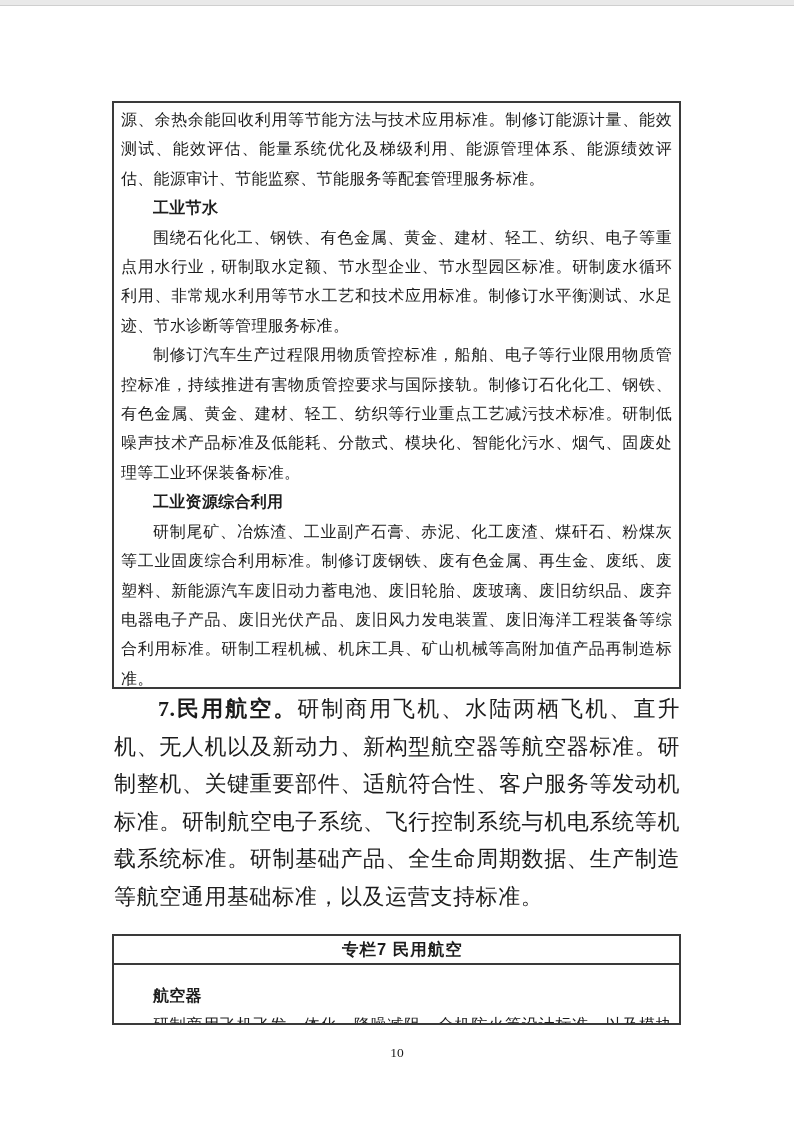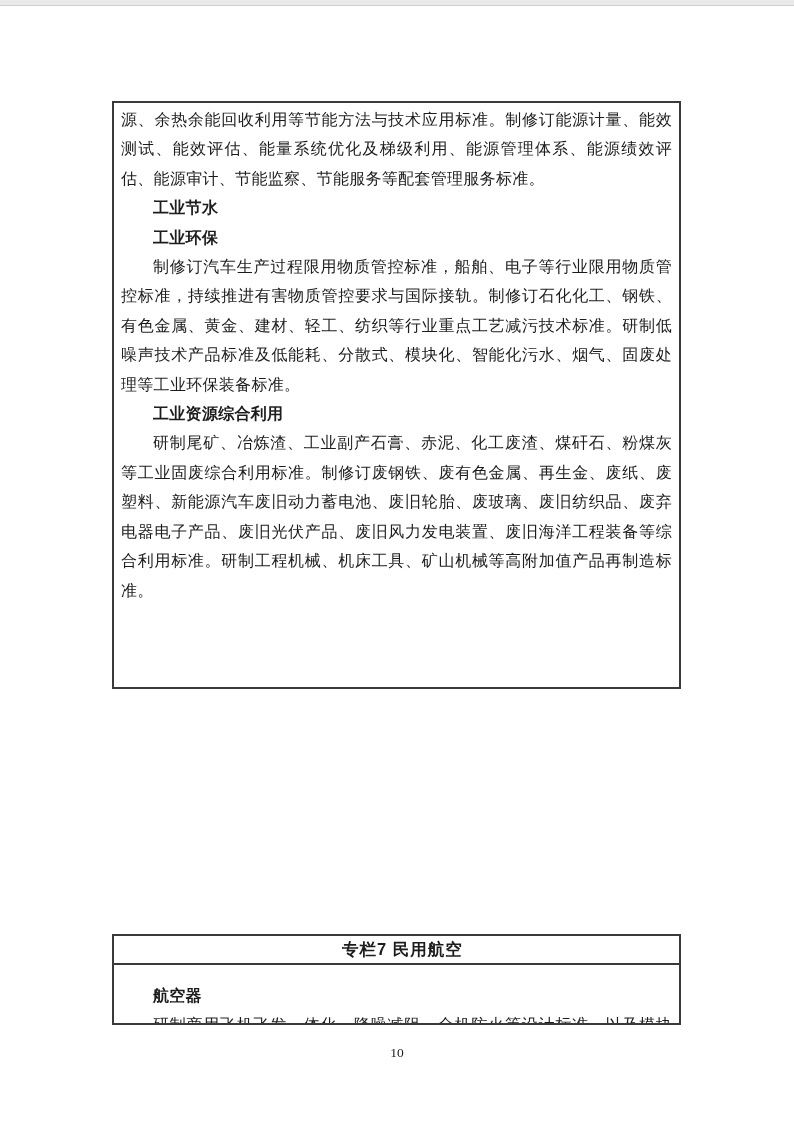--- a/index.html
+++ b/index.html
@@ -93,28 +93,31 @@
 </style>
 </head>
 <body>
 
 <div class="page">
 
   <section class="panel panel-box1">
     <p>源、余热余能回收利用等节能方法与技术应用标准。制修订能源计量、能效测试、能效评估、能量系统优化及梯级利用、能源管理体系、能源绩效评估、能源审计、节能监察、节能服务等配套管理服务标准。</p>
 
     <p class="panel-heading">工业节水</p>
+    <p class="indent">围绕石化化工、钢铁、有色金属、黄金、建材、轻工、纺织、电子等重点用水行业，研制取水定额、节水型企业、节水型园区标准。研制废水循环利用、非常规水利用等节水工艺和技术应用标准。制修订水平衡测试、水足迹、节水诊断等管理服务标准。</p>
 
-    <p class="panel-heading">工业环保</p>
     <p class="indent">制修订汽车生产过程限用物质管控标准，船舶、电子等行业限用物质管控标准，持续推进有害物质管控要求与国际接轨。制修订石化化工、钢铁、有色金属、黄金、建材、轻工、纺织等行业重点工艺减污技术标准。研制低噪声技术产品标准及低能耗、分散式、模块化、智能化污水、烟气、固废处理等工业环保装备标准。</p>
 
     <p class="panel-heading">工业资源综合利用</p>
     <p class="indent">研制尾矿、冶炼渣、工业副产石膏、赤泥、化工废渣、煤矸石、粉煤灰等工业固废综合利用标准。制修订废钢铁、废有色金属、再生金、废纸、废塑料、新能源汽车废旧动力蓄电池、废旧轮胎、废玻璃、废旧纺织品、废弃电器电子产品、废旧光伏产品、废旧风力发电装置、废旧海洋工程装备等综合利用标准。研制工程机械、机床工具、矿山机械等高附加值产品再制造标准。</p>
   </section>
 
+  <p class="main-para">
+    <span class="lead">7.民用航空。</span><span>研制商用飞机、水陆两栖飞机、直升机、无人机以及新动力、新构型航空器等航空器标准。研制整机、关键重要部件、适航符合性、客户服务等发动机标准。研制航空电子系统、飞行控制系统与机电系统等机载系统标准。研制基础产品、全生命周期数据、生产制造等航空通用基础标准，以及运营支持标准。</span>
+  </p>
 
   <section class="panel panel-box2">
     <div class="panel-title-row">专栏7 民用航空</div>
     <div class="panel-body">
       <p class="panel-heading">航空器</p>
       <p class="indent">研制商用飞机飞发一体化、降噪减阻、全机防火等设计标准，以及模块化研</p>
     </div>
   </section>
 
   <div class="page-number">10</div>

